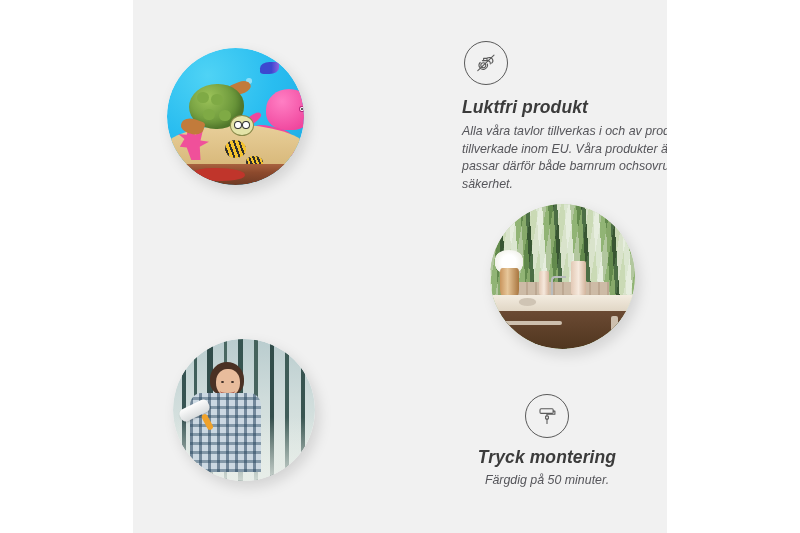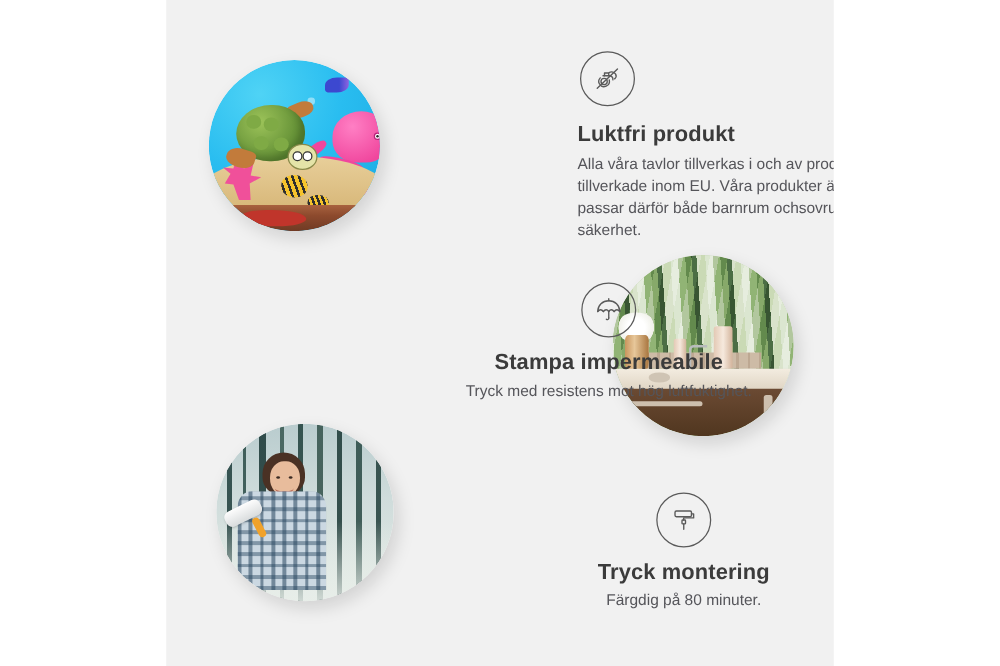--- a/index.html
+++ b/index.html
@@ -254,21 +254,21 @@
     background: linear-gradient(#fdfdfd,#d9dcdd);
     border-radius:5px; transform: rotate(-26deg);
     box-shadow:0 1px 2px rgba(0,0,0,.2);
   }
   .w-handle{
     position:absolute; left:18%; top:56%; width:12%; height:4%;
     background:#f0a22b; border-radius:3px; transform: rotate(62deg);
   }
 
   
-  .block { position: absolute; }
+  .block { position: absolute; font-style: italic; }
   .icon-circle {
     width: 42px; height: 42px;
     border: 1.4px solid #5a5a5a;
     border-radius: 50%;
     display: flex; align-items: center; justify-content: center;
   }
   .feat-title {
     font-size: 17.5px;
     font-weight: bold;
     color: #3b3b3b;
@@ -367,48 +367,30 @@
             <path d="M14.3 8.0 C16.2 7.0 18.6 7.6 19.5 9.3 C20.2 10.6 19.8 12.2 18.7 13.1"></path>
             <circle cx="10.3" cy="15.2" r="2.5"></circle>
             <line x1="4.8" y1="20.6" x2="21.0" y2="5.2"></line>
           </g>
         </svg>
       </div>
       <p class="feat-title">Luktfri produkt</p>
       <p class="feat-desc">Alla våra tavlor tillverkas i och av produkter som är tillverkade inom EU. Våra produkter är luktfria och passar därför både barnrum ochsovrum. 100% säkerhet.</p>
     </div>
 
-    <div class="block" id="block-water">
-      <div class="icon-circle">
-        <svg width="26" height="26" viewBox="0 0 26 26" aria-hidden="true">
-          <g fill="none" stroke="#5a5a5a" stroke-width="1.1" stroke-linecap="round" stroke-linejoin="round">
-            <path d="M4.2 14.2 C4.2 9.3 8.1 5.6 13 5.6 C17.9 5.6 21.8 9.3 21.8 14.2"></path>
-            <path d="M4.2 14.2 C5.6 12.3 7.3 12.3 8.7 14.2"></path>
-            <path d="M8.7 14.2 C10.1 12.3 11.7 12.3 13 14.2"></path>
-            <path d="M13 14.2 C14.3 12.3 15.9 12.3 17.3 14.2"></path>
-            <path d="M17.3 14.2 C18.7 12.3 20.4 12.3 21.8 14.2"></path>
-            <line x1="13" y1="14.2" x2="13" y2="19.3"></line>
-            <path d="M13 19.3 C13 20.6 11.9 21.1 11.1 20.4"></path>
-            <line x1="13" y1="5.6" x2="13" y2="4.0"></line>
-          </g>
-        </svg>
-      </div>
-      <p class="feat-title">Stampa impermeabile</p>
-      <p class="feat-desc">Tryck med resistens mot hög luftfuktighet.</p>
-    </div>
 
     <div class="block" id="block-mount">
       <div class="icon-circle">
         <svg width="26" height="26" viewBox="0 0 26 26" aria-hidden="true">
           <g fill="none" stroke="#5a5a5a" stroke-width="1.1" stroke-linecap="round" stroke-linejoin="round">
             <rect x="6.0" y="5.8" width="13.2" height="4.6" rx="1.1"></rect>
             <path d="M19.2 8.1 L20.9 8.1 L20.9 11.3 L12.9 11.3 L12.9 13.0"></path>
             <rect x="11.6" y="13.0" width="2.8" height="3.1" rx="0.6"></rect>
             <line x1="13" y1="16.1" x2="13" y2="20.4"></line>
           </g>
         </svg>
       </div>
       <p class="feat-title">Tryck montering</p>
-      <p class="feat-desc">Färgdig på 80 minuter.</p>
+      <p class="feat-desc">Färgdig på 50 minuter.</p>
     </div>
 
   </div>
 </div>
 
 </body></html>

